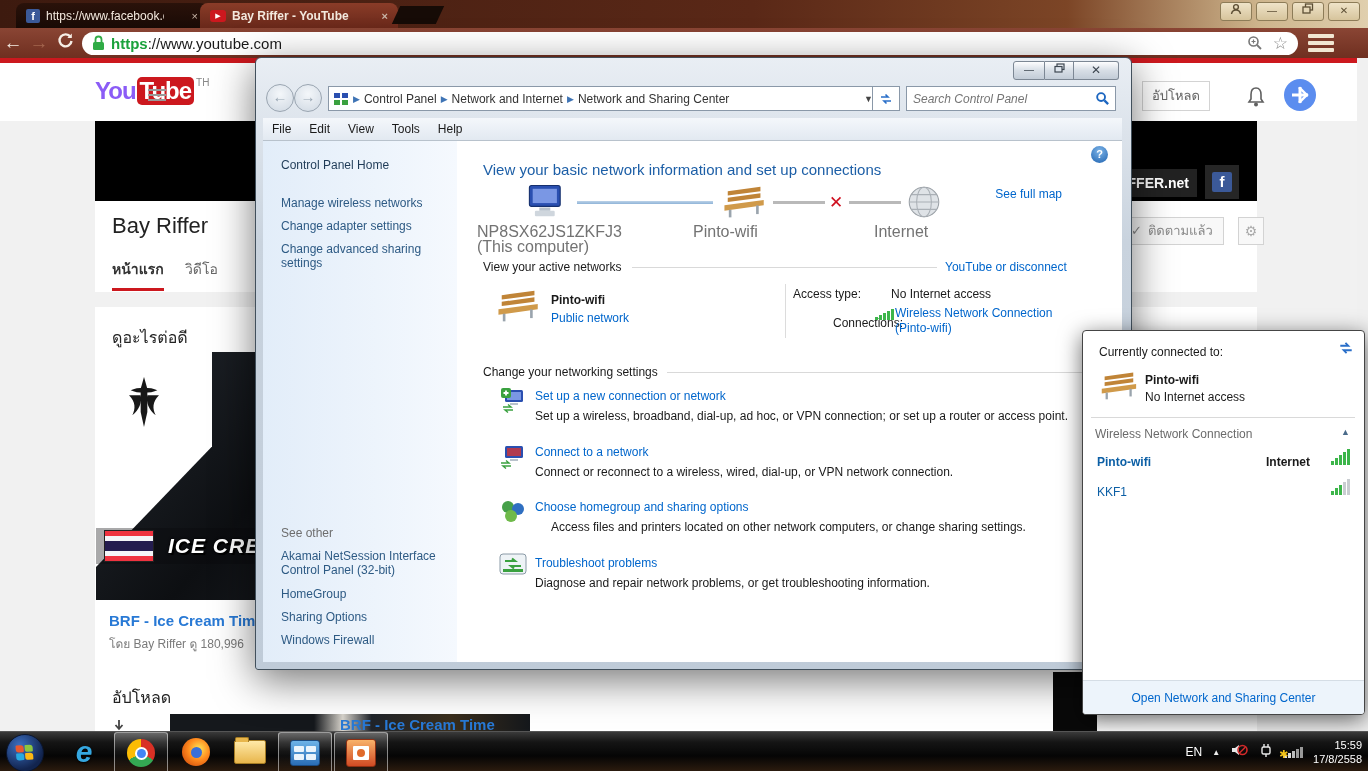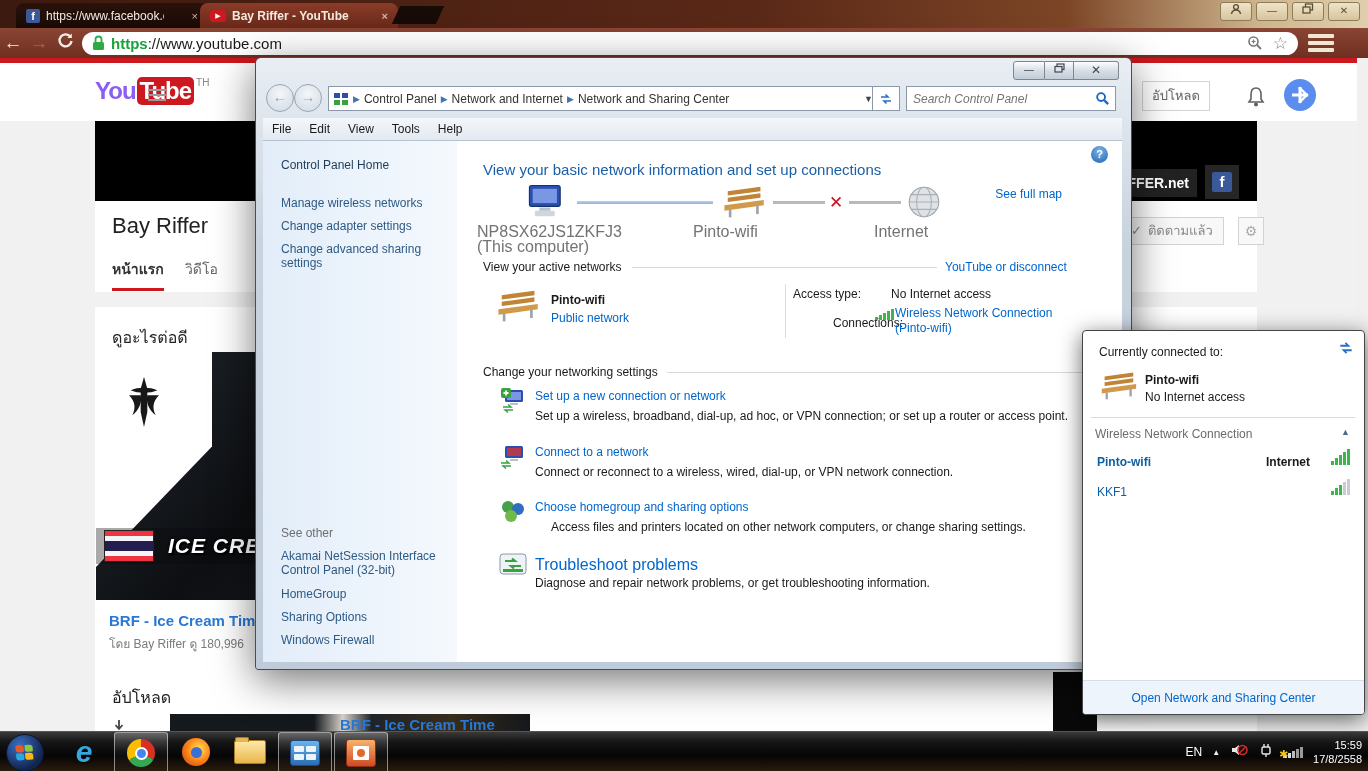--- a/index.html
+++ b/index.html
@@ -449,21 +449,21 @@
             <circle cx="12" cy="18" r="6" fill="#6fba4a"></circle>
         </svg>
         <div class="abs blue txt" style="left:78px;top:359px;font-size:12px;">Choose homegroup and sharing options</div>
         <div class="abs blk txt" style="left:78px;top:379px;margin-left:16px;">Access files and printers located on other network computers, or change sharing settings.</div>
 
         <svg class="abs" style="left:42px;top:412px;" width="28" height="24" viewBox="0 0 28 24">
           <rect x="1" y="1" width="26" height="20" rx="3" fill="#eef3f6" stroke="#8a9aa6"></rect>
           <path d="M6 8 L16 8 L13 5.5 M22 13 L12 13 L15 15.5" stroke="#3aa13f" stroke-width="2.2" fill="none"></path>
           <rect x="4" y="16" width="20" height="3" fill="#3aa13f"></rect>
         </svg>
-        <div class="abs blue txt" style="left:78px;top:415px;font-size:16px;">Troubleshoot problems</div>
+        <div class="abs blue txt" style="left:78px;top:415px;font-size:12px;">Troubleshoot problems</div>
         <div class="abs blk txt" style="left:78px;top:435px;">Diagnose and repair network problems, or get troubleshooting information.</div>
       </div>
     </div>
   </div>
 
   <div id="wifipop" class="abs">
     <div class="abs txt" style="left:16px;top:14px;">Currently connected to:</div>
     <svg class="abs" style="right:10px;top:10px;" width="16" height="14" viewBox="0 0 14 12">
       <path d="M2 4 h7 l-2.5 -2.5 M12 8 h-7 l2.5 2.5" stroke="#2a6fc9" stroke-width="1.6" fill="none"></path>
     </svg>

